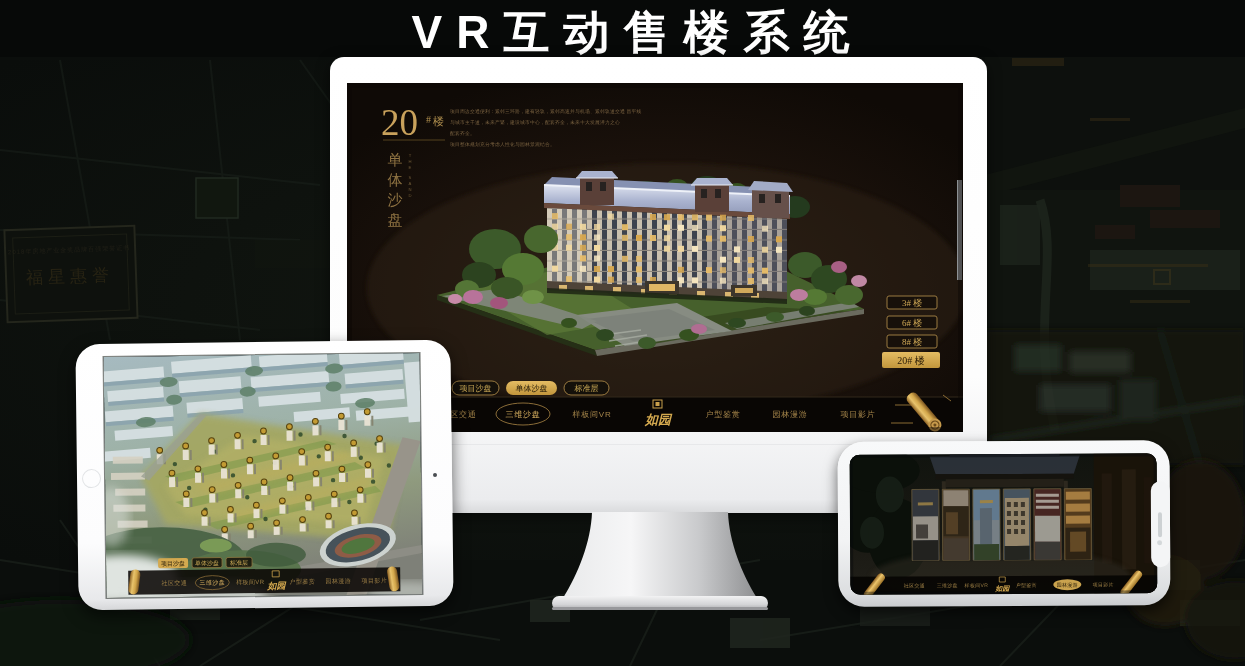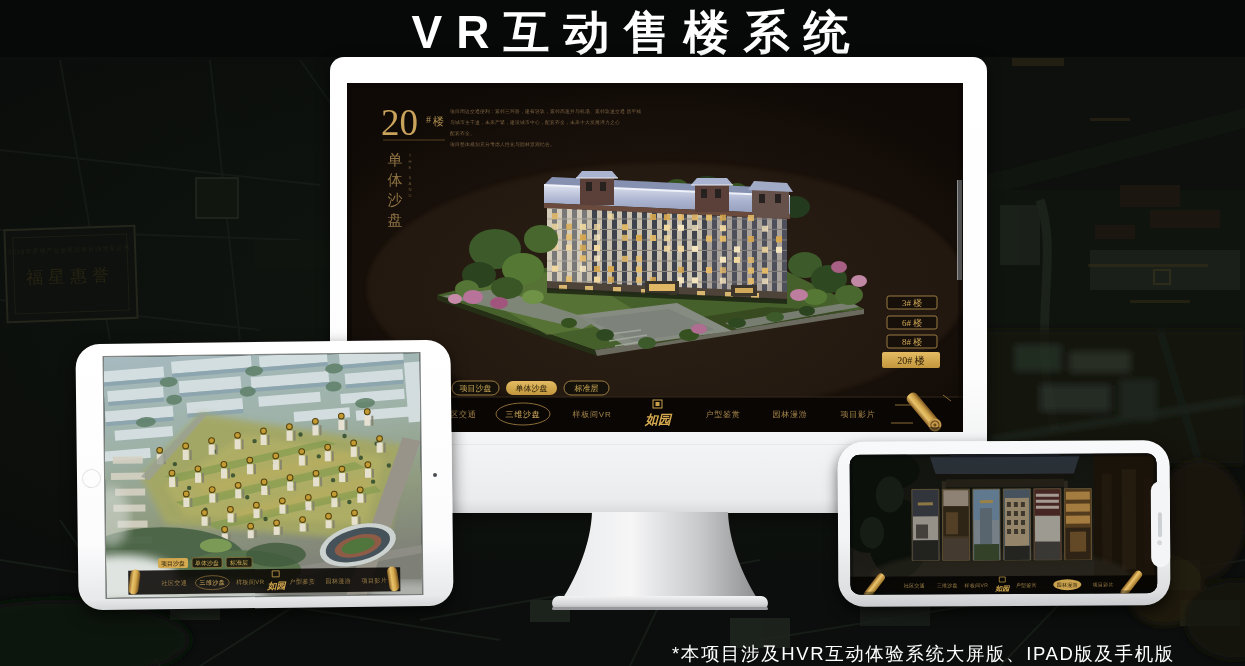--- a/index.html
+++ b/index.html
@@ -926,15 +926,14 @@
   </svg>
   </div>
 
   <div class="abs" style="left:313px;top:41px;width:19px;height:86px;border-radius:10px;background:#f4f5f6;"></div>
 
   <div class="abs" style="left:320px;top:72px;width:4px;height:25px;border-radius:2px;background:#cdd1d3;"></div>
 
   <div class="abs" style="left:319px;top:100px;width:5px;height:5px;border-radius:50%;background:#d4d8da;"></div>
 </div>
 
-<div class="abs" style="left:672px;top:641px;color:#fff;font-size:18.5px;letter-spacing:1.6px;">*本项目涉及HVR互动体验系统大屏版、IPAD版及手机版</div>
 
 </div>
 
 </body></html>

